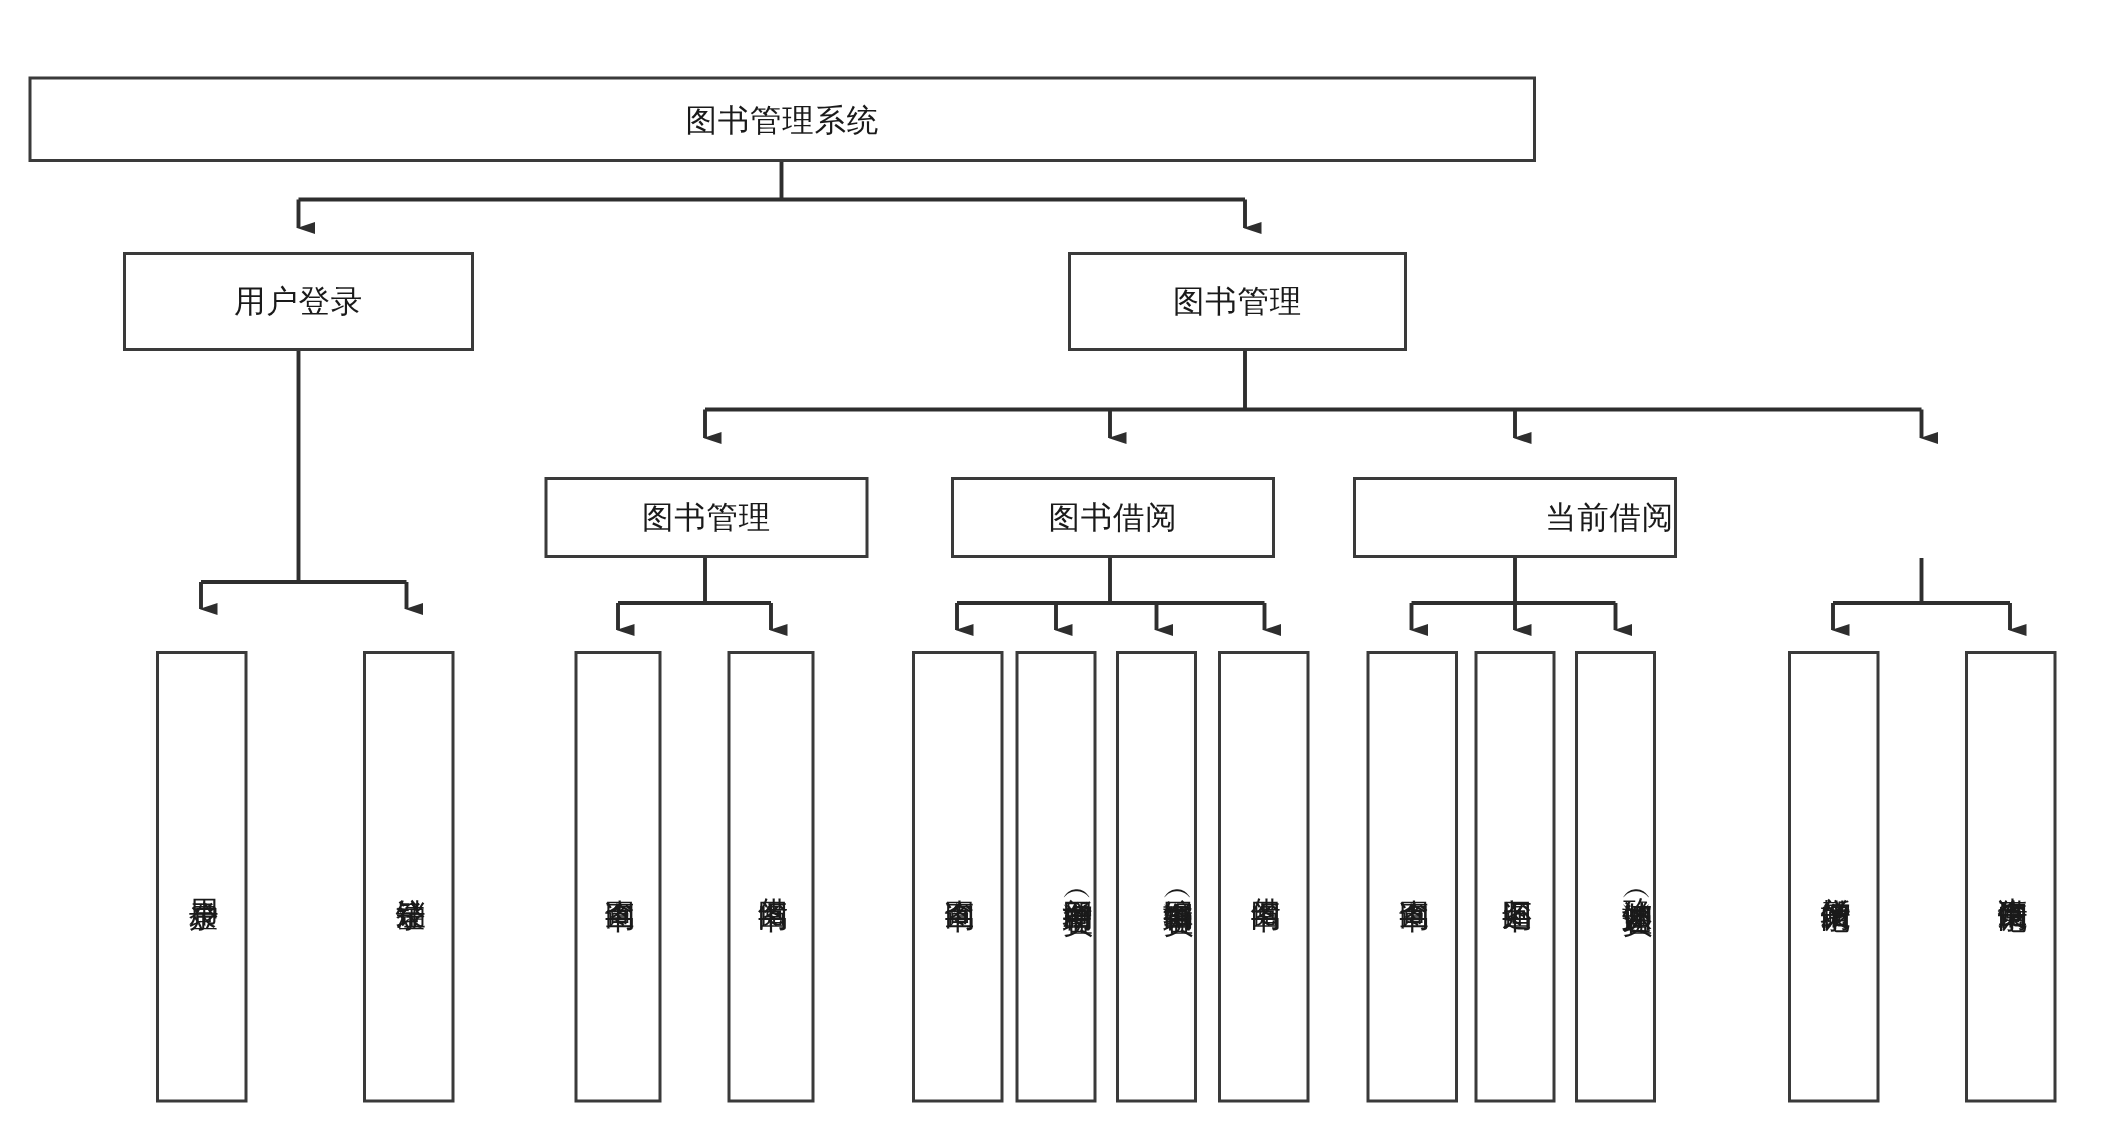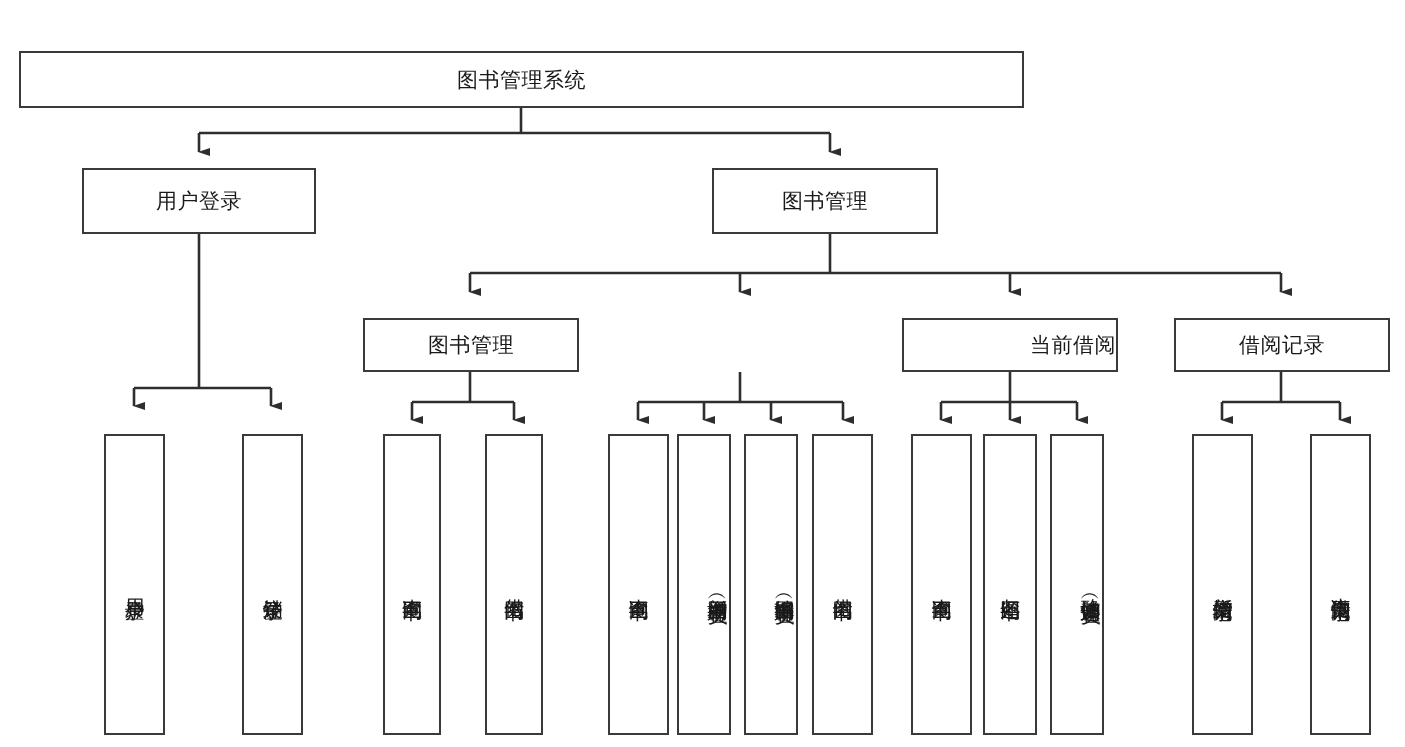--- a/index.html
+++ b/index.html
@@ -132,25 +132,25 @@
   <div class="node h" style="left:82px; top:168px; width:234px; height:66px;">
     <span>用户登录</span>
   </div>
   <div class="node h" style="left:712px; top:168px; width:226px; height:66px;">
     <span>图书管理</span>
   </div>
 
   <div class="node h" style="left:363px; top:318px; width:216px; height:54px;">
     <span>图书管理</span>
   </div>
+  <div class="node h" style="left:634px; top:318px; width:216px; height:54px;">
+    <span>图书借阅</span>
+  </div>
   <div class="node h" style="left:902px; top:318px; width:216px; height:54px;justify-content:flex-end;">
     <span>当前借阅</span>
-  </div>
-  <div class="node h" style="left:1174px; top:318px; width:216px; height:54px;">
-    <span>借阅记录</span>
   </div>
 
   <div class="node v midstart" style="left:104px; top:434px; width:61px; height:301px;">
     <span class="vtext">用户登录</span>
   </div>
   <div class="node v midstart" style="left:242px; top:434px; width:61px; height:301px;">
     <span class="vtext">注销登录</span>
   </div>
 
   <div class="node v midstart" style="left:383px; top:434px; width:58px; height:301px;">

